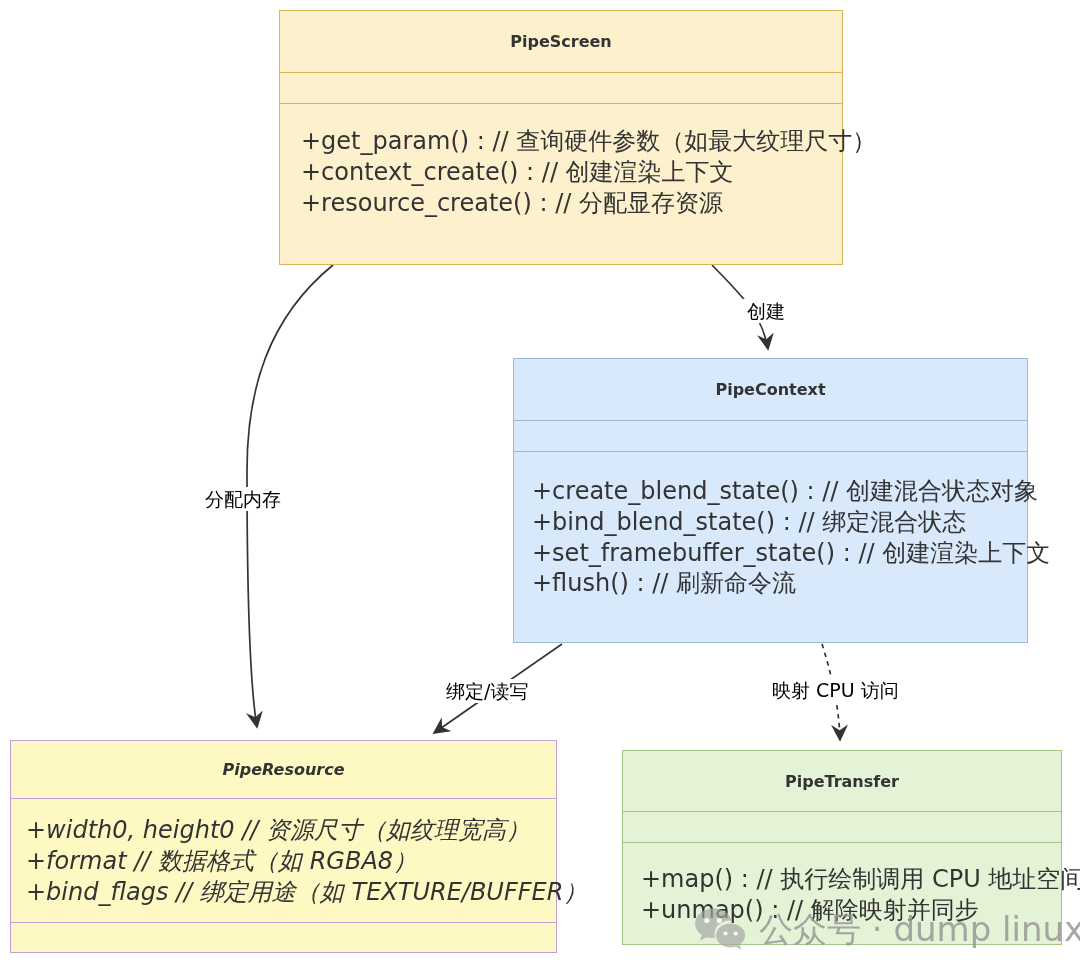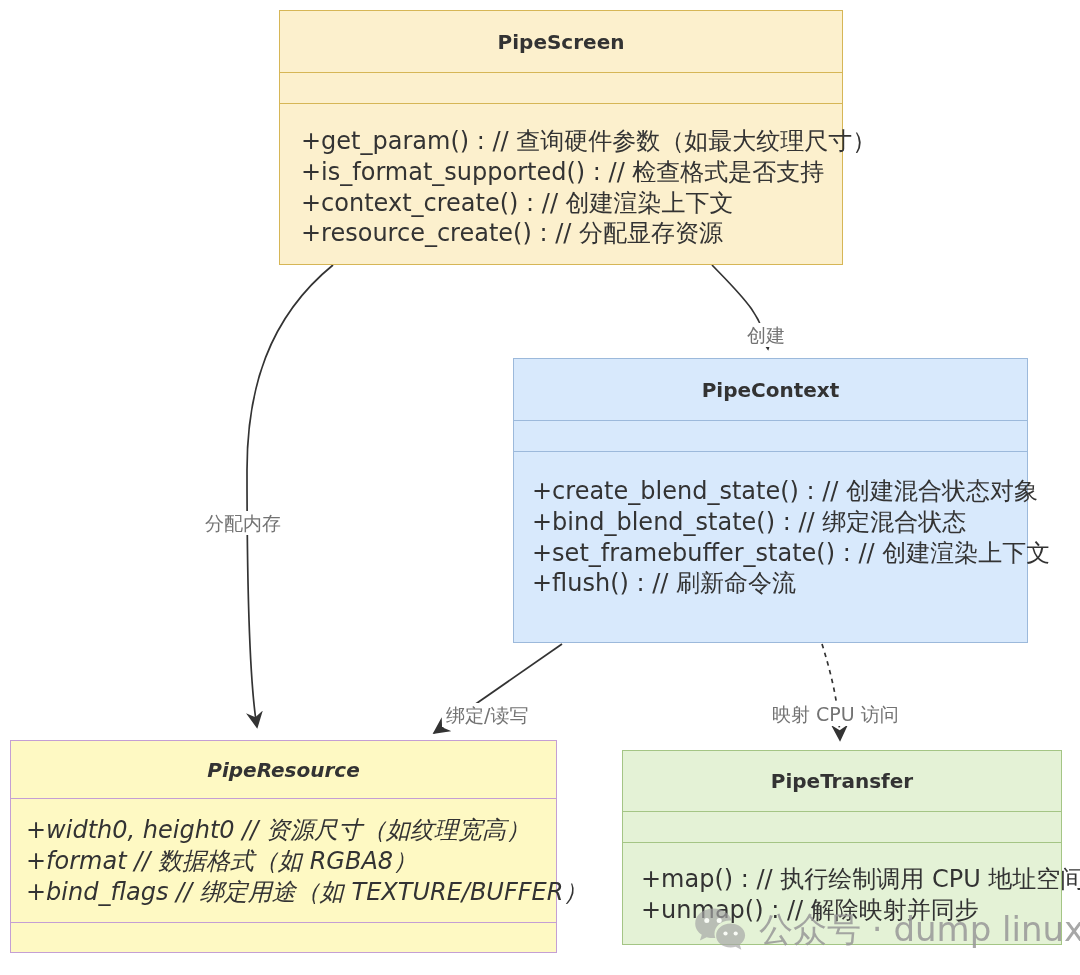--- a/index.html
+++ b/index.html
@@ -2,36 +2,36 @@
 <html><head>
 <meta charset="utf-8">
 <style>
   html,body{margin:0;padding:0;background:#ffffff;}
   body{font-family:"DejaVu Sans","Liberation Sans",sans-serif;color:#333;}
   #canvas{position:relative;width:1080px;height:975px;background:#ffffff;overflow:hidden;}
 
   
   .uml-box{position:absolute;box-sizing:border-box;border:1.6px solid;display:flex;flex-direction:column;}
   .uml-title{box-sizing:border-box;display:flex;align-items:center;justify-content:center;
-             font-weight:bold;font-size:20px;color:#333;}
+             font-weight:bold;font-size:16px;color:#333;}
   .uml-sec{box-sizing:border-box;border-top:1.2px solid;}
   .uml-row{height:30.8px;line-height:30.8px;font-size:24px;white-space:nowrap;color:#333;}
 
   .c-yellow{background:#FCF0CD;border-color:#D6B656;}
   .c-yellow .uml-sec{border-color:#D6B656;}
   .c-blue{background:#D8E9FC;border-color:#9CB9DB;}
   .c-blue .uml-sec{border-color:#9CB9DB;}
   .c-purple{background:#fef9c3;border-color:#C49FD4;font-style:italic;}
   .c-purple .uml-sec{border-color:#C49FD4;}
   .c-green{background:#E4F2D6;border-color:#A4C585;}
   .c-green .uml-sec{border-color:#A4C585;}
 
   
-  .edge-label{position:absolute;background:#ffffff;padding:0 4px;font-size:19px;color:#737373;
-              white-space:nowrap;line-height:24px;margin-top:24px;}
+  .edge-label{position:absolute;background:#ffffff;padding:0 4px;font-size:19px;color:#000000;
+              white-space:nowrap;line-height:24px;}
 
   
   #arrows{position:absolute;left:0;top:0;width:1080px;height:975px;pointer-events:none;}
 
   
   .watermark{position:absolute;left:694px;top:906px;display:flex;align-items:center;gap:13px;
              color:rgba(152,152,152,0.85);font-size:34px;white-space:nowrap;z-index:5;}
   .watermark .wm-icon{width:52px;height:48px;opacity:0.8;}
 </style>
 </head>
@@ -49,21 +49,20 @@
     <path d="M333,265 C268,318 247,390 247,470 C247,600 250,686 257,727" fill="none" stroke="#333" stroke-width="1.7" marker-end="url(#vee)"></path>
     <path d="M562,644 L434,733" fill="none" stroke="#333" stroke-width="1.7" marker-end="url(#vee)"></path>
     <path d="M822,644 C832,676 839,706 840,740" fill="none" stroke="#333" stroke-width="1.7" stroke-dasharray="4.5 4.5" marker-end="url(#vee)"></path>
   </svg>
 
   <div class="uml-box c-yellow" style="left:279px;top:10px;width:564px;height:255px;">
     <div class="uml-title" style="height:61px;">PipeScreen</div>
     <div class="uml-sec" style="height:31px;"></div>
     <div class="uml-sec" style="flex:1;padding:22px 0 0 21px;">
       <div class="uml-row">+get_param() : // 查询硬件参数（如最大纹理尺寸）</div>
-      <div class="uml-row">+is_format_supported() : // 检查格式是否支持</div>
       <div class="uml-row">+context_create() : // 创建渲染上下文</div>
       <div class="uml-row">+resource_create() : // 分配显存资源</div>
     </div>
   </div>
 
   <div class="uml-box c-blue" style="left:513px;top:358px;width:515px;height:285px;">
     <div class="uml-title" style="height:61px;">PipeContext</div>
     <div class="uml-sec" style="height:31px;"></div>
     <div class="uml-sec" style="flex:1;padding:24px 0 0 18px;">
       <div class="uml-row">+create_blend_state() : // 创建混合状态对象</div>

